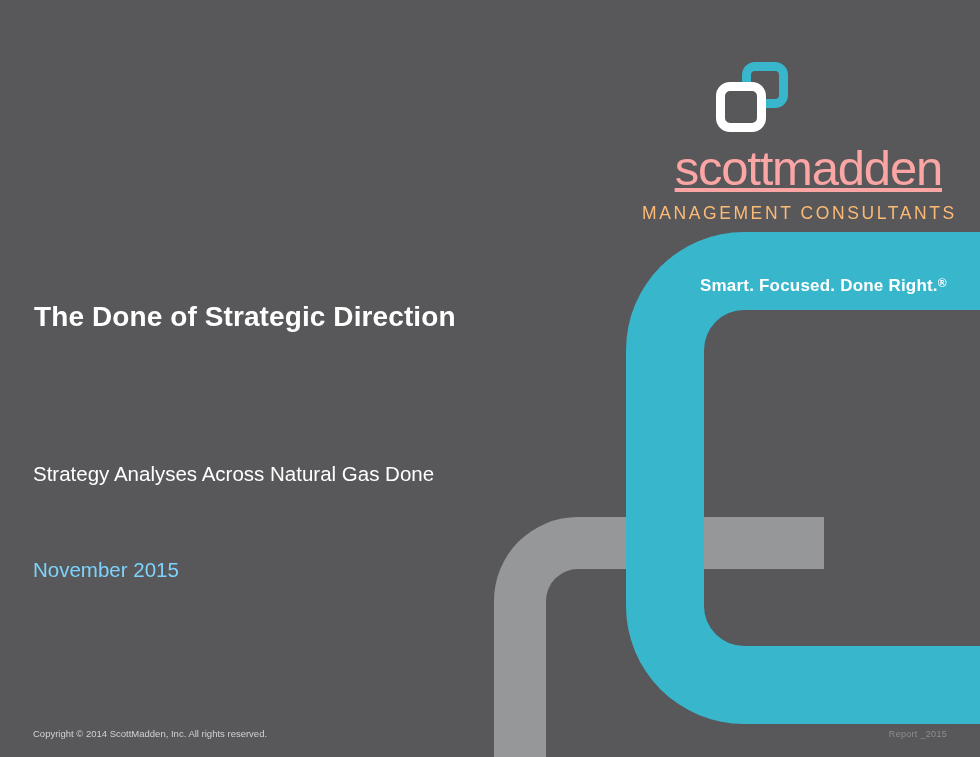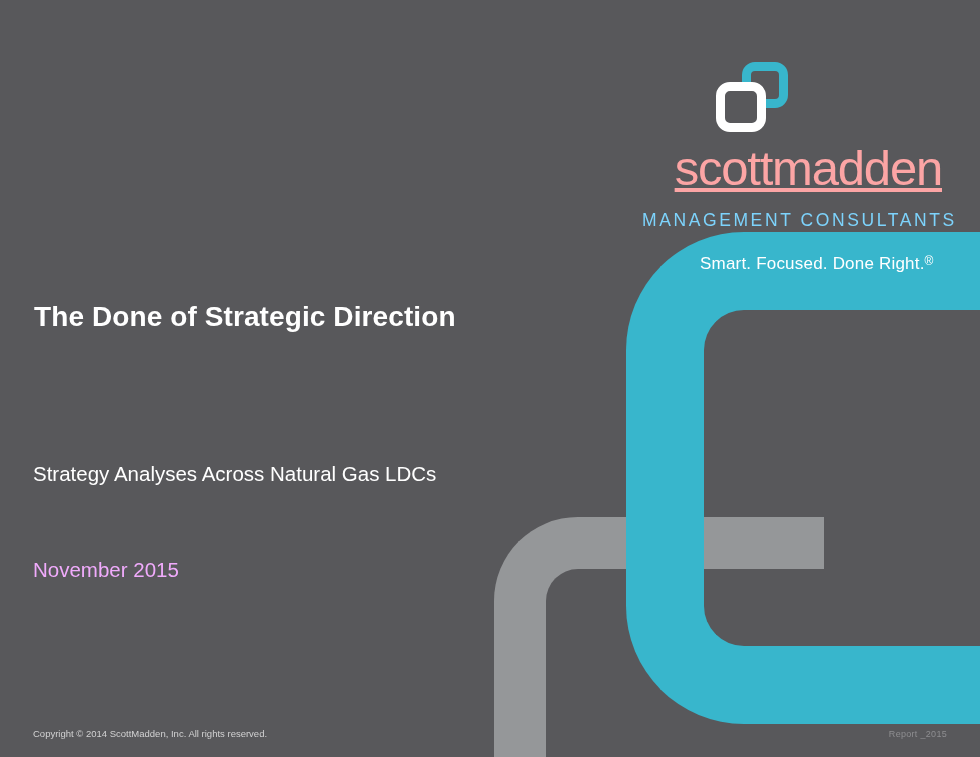--- a/index.html
+++ b/index.html
@@ -91,35 +91,35 @@
   .logo-word {
     color: #fca5a5;
     font-size: 49px;
     line-height: 60px;
     letter-spacing: -1.2px;
     font-weight: 400;
     white-space: nowrap;
     text-decoration: underline;
   }
   .logo-sub {
-    color: #7dd3fc;
+    color: #fdba74;
     font-size: 17.5px;
     letter-spacing: 2.6px;
-    margin-top: 12px;
+    margin-top: 5px;
     white-space: nowrap;
   }
 
   
   .tagline {
     position: absolute;
     left: 700px;
-    top: 254px;
+    top: 276px;
     color: #ffffff;
     font-size: 17px;
-    font-weight: normal;
+    font-weight: bold;
     letter-spacing: 0.2px;
     white-space: nowrap;
     z-index: 5;
   }
   .tagline .star { font-size: 12px; vertical-align: top; }
 
   
   .title {
     position: absolute;
     left: 34px;
@@ -134,21 +134,21 @@
     left: 33px;
     top: 462px;
     color: #ffffff;
     font-size: 20.5px;
     font-weight: 400;
   }
   .date {
     position: absolute;
     left: 33px;
     top: 558px;
-    color: #f0abfc;
+    color: #7dd3fc;
     font-size: 20.5px;
     font-weight: 400;
   }
 
   
   .copyright {
     position: absolute;
     left: 33px;
     bottom: 18px;
     color: #d2d2d3;
@@ -178,19 +178,19 @@
     </div>
     <div class="logo-word">scottmadden</div>
     <div class="logo-sub">MANAGEMENT CONSULTANTS</div>
   </div>
 
   <div class="tagline">
     <span>Smart. Focused. Done Right.</span><span class="star">®</span>
   </div>
 
   <div class="title">The Done of Strategic Direction</div>
-  <div class="subtitle">Strategy Analyses Across Natural Gas LDCs</div>
+  <div class="subtitle">Strategy Analyses Across Natural Gas Done</div>
   <div class="date">November 2015</div>
 
   <div class="copyright">Copyright © 2014 ScottMadden, Inc. All rights reserved.</div>
   <div class="report-id">Report _2015</div>
 
 </div>
 
 </body></html>

